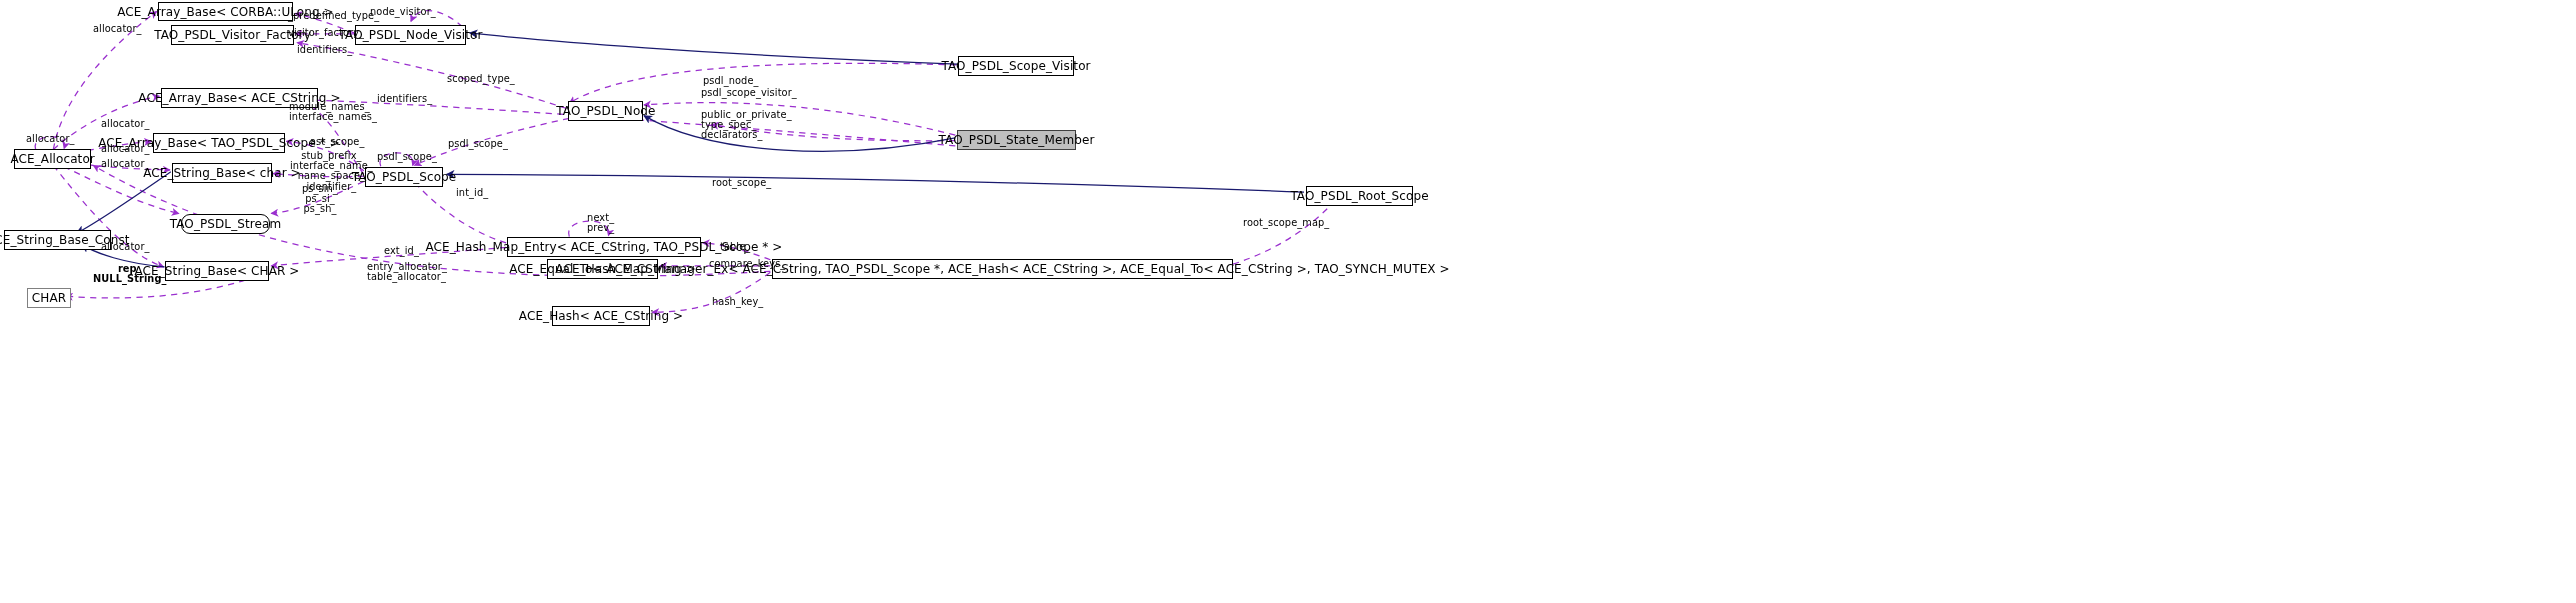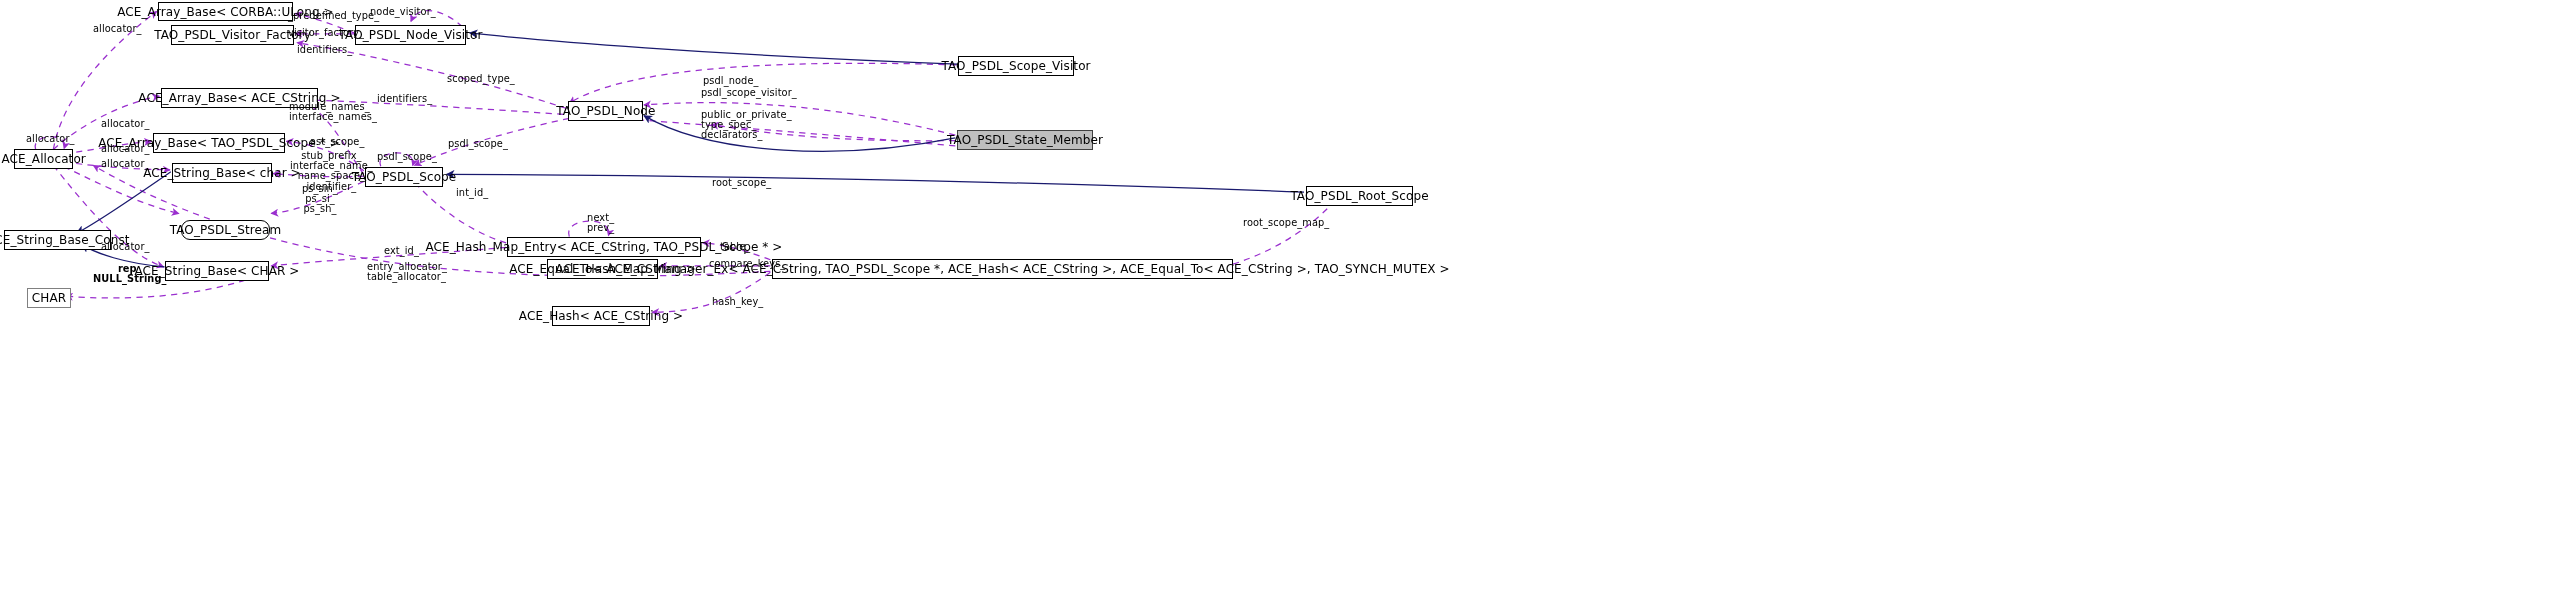--- a/index.html
+++ b/index.html
@@ -148,27 +148,27 @@
       <path d="M 185,300 C 140,296 108,285 92,275"></path>
     </g>
   </svg>
 
   <div class="node" style="left:158px; top:1.8px; width:135px;">ACE_Array_Base&lt; CORBA::ULong &gt;</div>
   <div class="node" style="left:171px; top:25px; width:123px;">TAO_PSDL_Visitor_Factory</div>
   <div class="node" style="left:355px; top:25px; width:111px;">TAO_PSDL_Node_Visitor</div>
   <div class="node" style="left:958px; top:56px; width:116px;">TAO_PSDL_Scope_Visitor</div>
   <div class="node" style="left:161px; top:88px; width:157px;">ACE_Array_Base&lt; ACE_CString &gt;</div>
   <div class="node" style="left:568px; top:101px; width:75px;padding-left:7px;">TAO_PSDL_Node</div>
-  <div class="node filled" style="left:957px; top:130px; width:136px;text-align:center;">TAO_PSDL_State_Member</div>
+  <div class="node filled" style="left:957px; top:130px; width:119px;text-align:center;">TAO_PSDL_State_Member</div>
   <div class="node" style="left:153px; top:133px; width:132px;">ACE_Array_Base&lt; TAO_PSDL_Scope * &gt;</div>
-  <div class="node" style="left:14.2px; top:149px; width:59px;">ACE_Allocator</div>
+  <div class="node" style="left:14.2px; top:149px; width:77px;">ACE_Allocator</div>
   <div class="node" style="left:172px; top:163px; width:100px;">ACE_String_Base&lt; char &gt;</div>
   <div class="node" style="left:365px; top:167px; width:78px;">TAO_PSDL_Scope</div>
   <div class="node" style="left:1306px; top:186px; width:107px;">TAO_PSDL_Root_Scope</div>
-  <div class="node" style="left:181px; top:220px; width:89px;border-radius:9px;">TAO_PSDL_Stream</div>
+  <div class="node" style="left:181px; top:214px; width:89px;border-radius:9px;">TAO_PSDL_Stream</div>
   <div class="node" style="left:4.4px; top:230px; width:107px;">ACE_String_Base_Const</div>
   <div class="node" style="left:507px; top:237px; width:194px;">ACE_Hash_Map_Entry&lt; ACE_CString, TAO_PSDL_Scope * &gt;</div>
   <div class="node" style="left:165px; top:261px; width:104px;">ACE_String_Base&lt; CHAR &gt;</div>
   <div class="node" style="left:547px; top:259px; width:111px;">ACE_Equal_To&lt; ACE_CString &gt;</div>
   <div class="node" style="left:772px; top:259px; width:461px;">ACE_Hash_Map_Manager_Ex&lt; ACE_CString, TAO_PSDL_Scope *, ACE_Hash&lt; ACE_CString &gt;, ACE_Equal_To&lt; ACE_CString &gt;, TAO_SYNCH_MUTEX &gt;</div>
   <div class="node grey-border" style="left:27px; top:288px; width:44px;">CHAR</div>
   <div class="node" style="left:552px; top:306px; width:98px;">ACE_Hash&lt; ACE_CString &gt;</div>
 
   <div class="elabel left" style="left:93px; top:24px;">allocator_</div>
   <div class="elabel left" style="left:288px; top:10.7px;">_predefined_type_</div>

